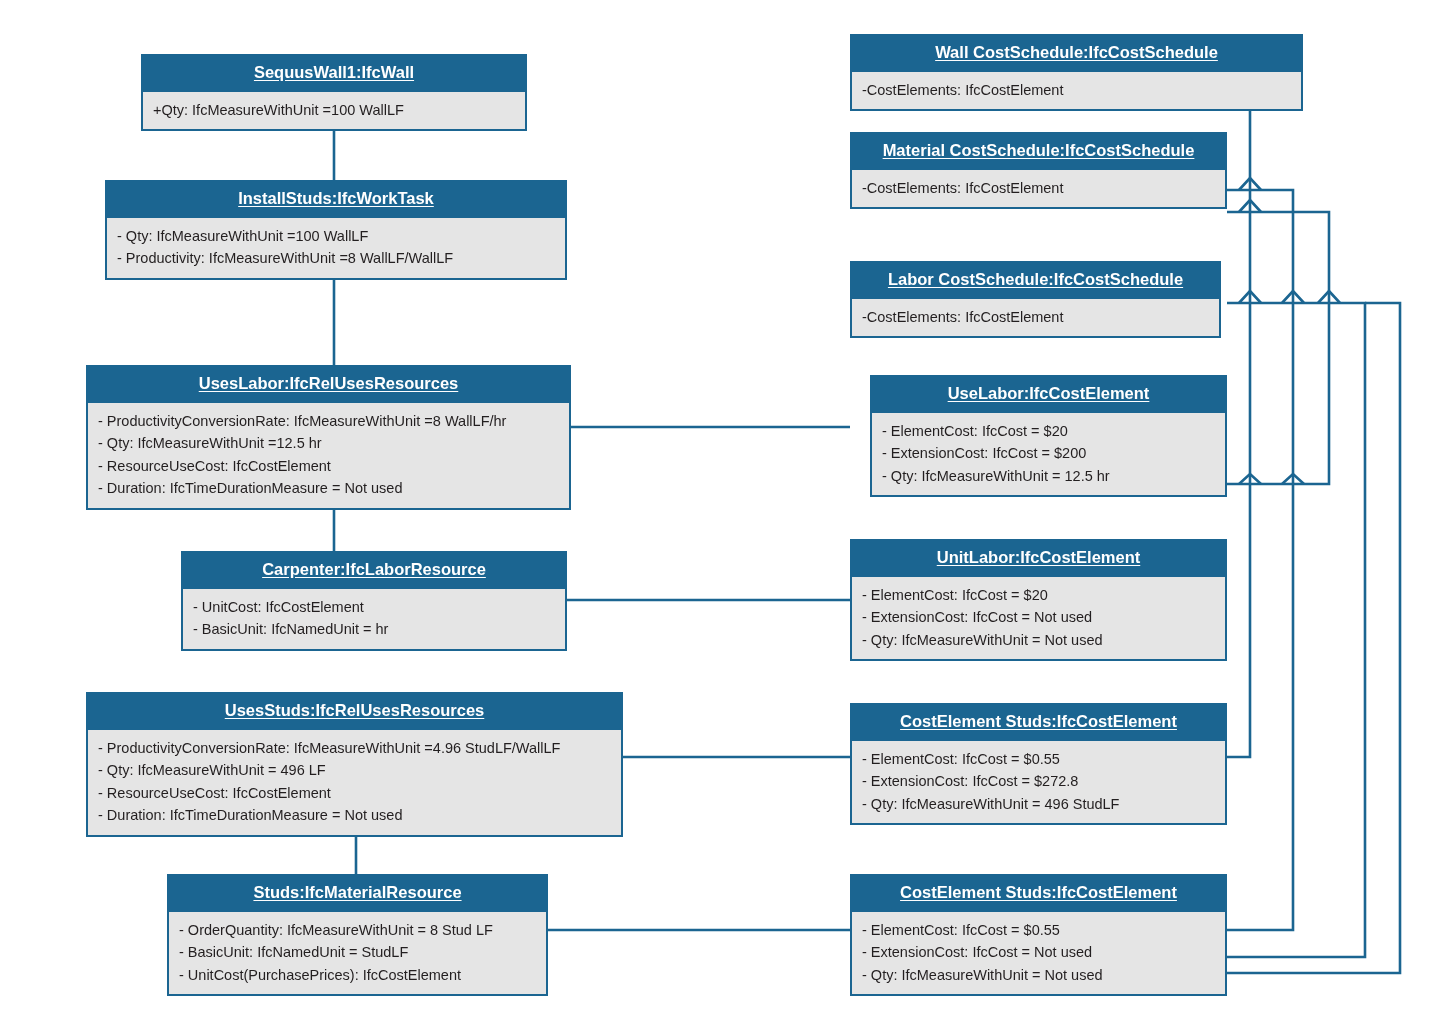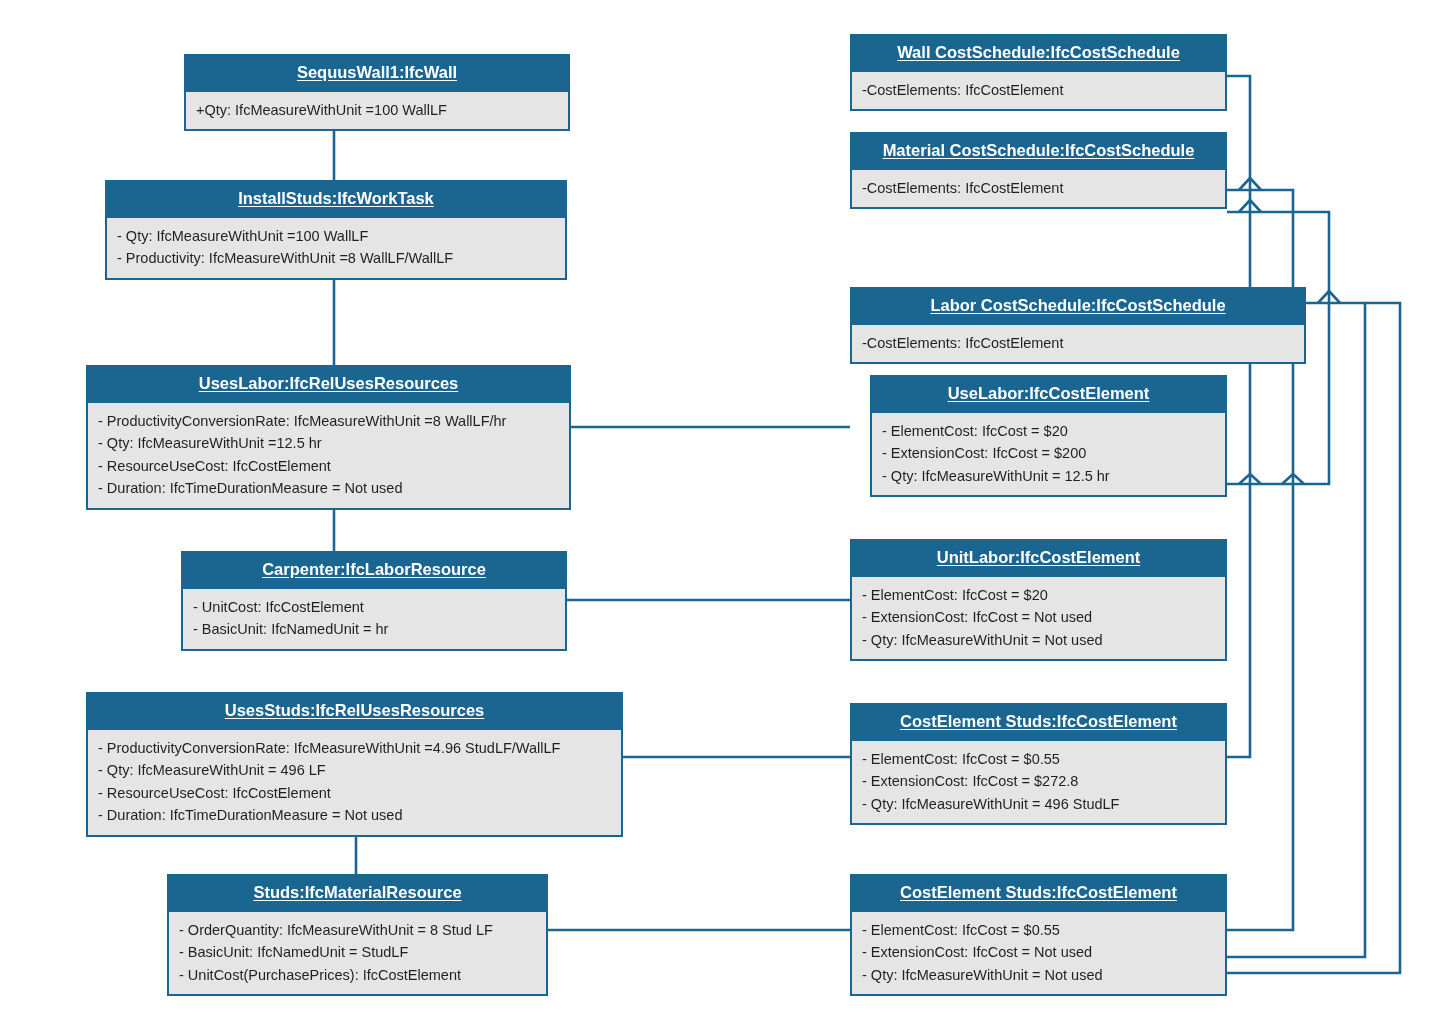--- a/index.html
+++ b/index.html
@@ -68,21 +68,21 @@
       <path d="M 1239 303 L 1250 291 L 1261 303"></path>
       <path d="M 1282 303 L 1293 291 L 1304 303"></path>
       <path d="M 1318 303 L 1329 291 L 1340 303"></path>
 
       <path d="M 1239 484 L 1250 474 L 1261 484"></path>
       <path d="M 1282 484 L 1293 474 L 1304 484"></path>
 
     </g>
   </svg>
 
-  <div class="node" style="left:141px;top:54px;width:386px;margin-left:43px;">
+  <div class="node" style="left:141px;top:54px;width:386px;">
     <div class="hdr"><span>SequusWall1:IfcWall</span></div>
     <div class="body">
       <div class="attr">+Qty: IfcMeasureWithUnit =100 WallLF</div>
     </div>
   </div>
 
   <div class="node" style="left:105px;top:180px;width:462px;">
     <div class="hdr"><span>InstallStuds:IfcWorkTask</span></div>
     <div class="body">
       <div class="attr">- Qty: IfcMeasureWithUnit =100 WallLF</div>
@@ -120,35 +120,35 @@
 
   <div class="node" style="left:167px;top:874px;width:381px;">
     <div class="hdr"><span>Studs:IfcMaterialResource</span></div>
     <div class="body">
       <div class="attr">- OrderQuantity: IfcMeasureWithUnit = 8 Stud LF</div>
       <div class="attr">- BasicUnit: IfcNamedUnit = StudLF</div>
       <div class="attr">- UnitCost(PurchasePrices): IfcCostElement</div>
     </div>
   </div>
 
-  <div class="node" style="left:850px;top:34px;width:377px;">
+  <div class="node" style="left:850px;top:34px;width:453px;">
     <div class="hdr"><span>Wall CostSchedule:IfcCostSchedule</span></div>
     <div class="body">
       <div class="attr">-CostElements: IfcCostElement</div>
     </div>
   </div>
 
   <div class="node" style="left:850px;top:132px;width:377px;">
     <div class="hdr"><span>Material CostSchedule:IfcCostSchedule</span></div>
     <div class="body">
       <div class="attr">-CostElements: IfcCostElement</div>
     </div>
   </div>
 
-  <div class="node" style="left:850px;top:261px;width:456px;margin-top:26px;">
+  <div class="node" style="left:850px;top:261px;width:371px;">
     <div class="hdr"><span>Labor CostSchedule:IfcCostSchedule</span></div>
     <div class="body">
       <div class="attr">-CostElements: IfcCostElement</div>
     </div>
   </div>
 
   <div class="node" style="left:850px;top:375px;width:377px;padding-left:20px;">
     <div class="hdr"><span>UseLabor:IfcCostElement</span></div>
     <div class="body">
       <div class="attr">- ElementCost: IfcCost = $20</div>

